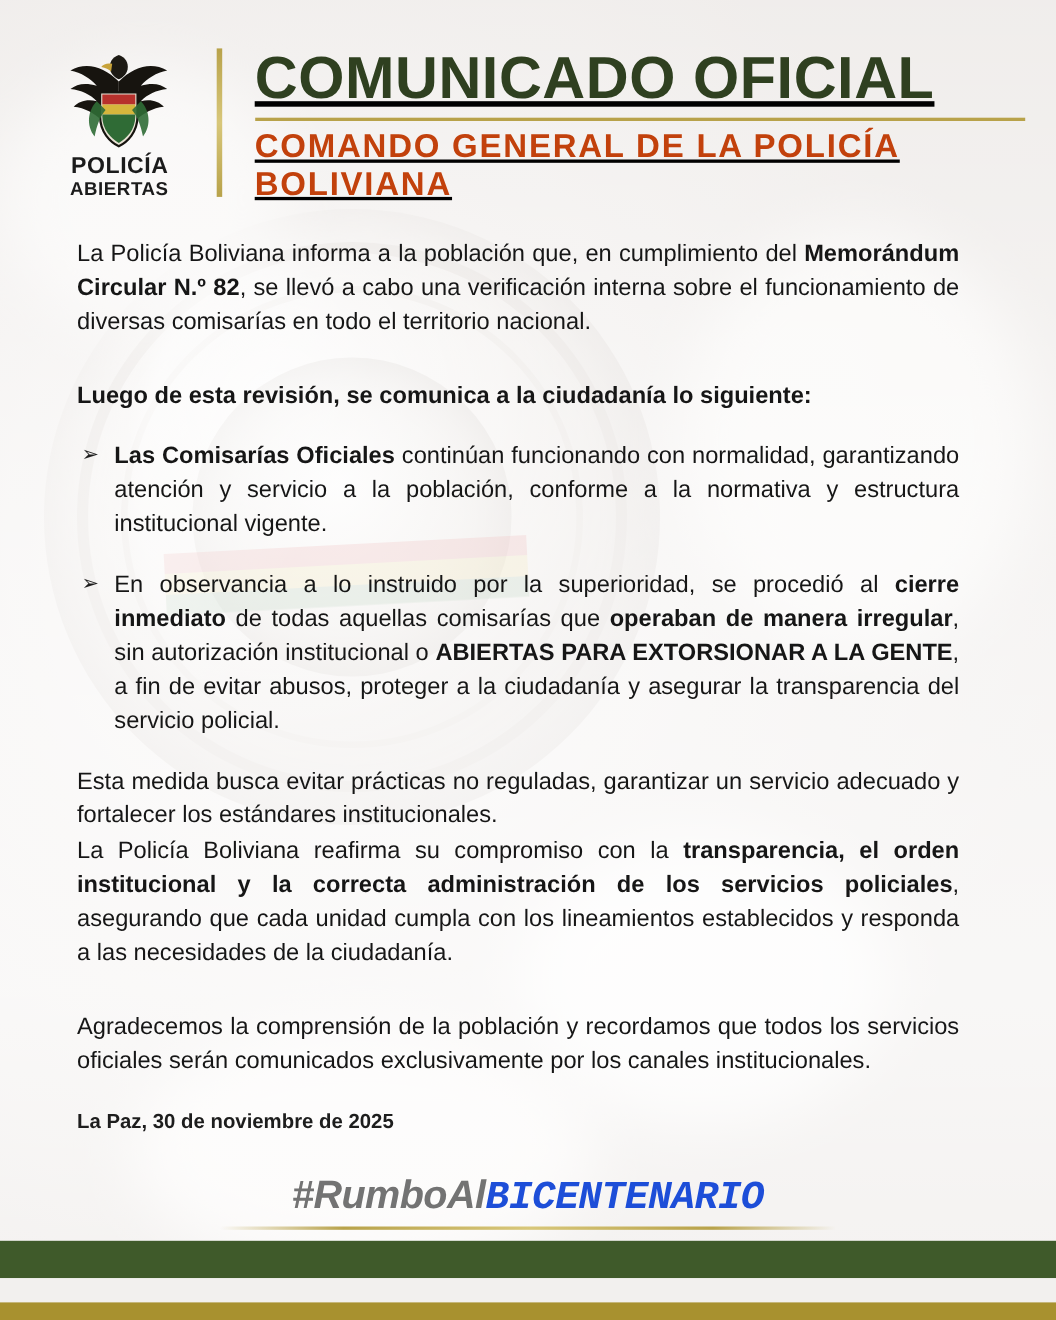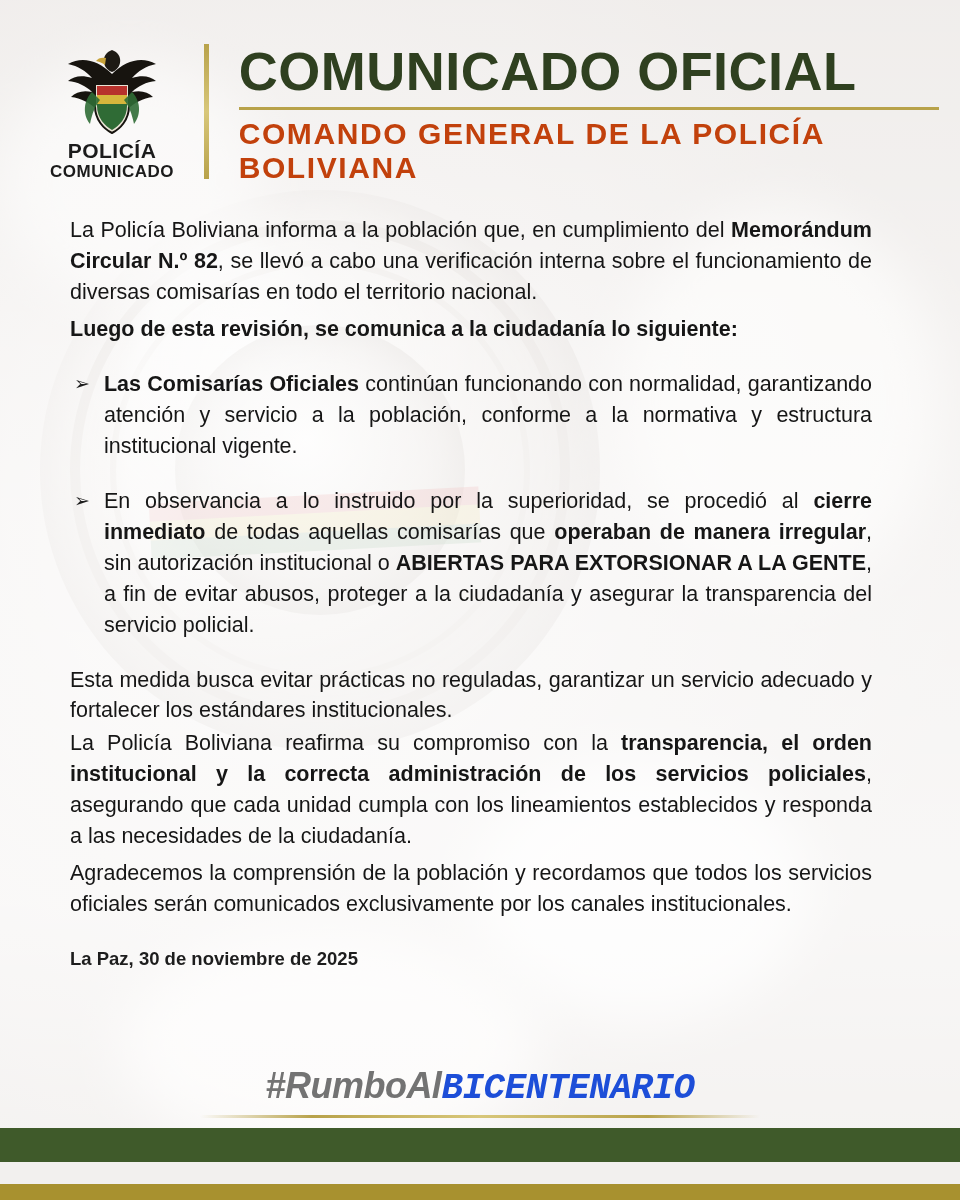--- a/index.html
+++ b/index.html
@@ -108,37 +108,38 @@
   }
   .crest {
     width: 120px;
     display: flex;
     flex-direction: column;
     align-items: center;
   }
   .crest-emblem { width: 100px; height: 92px; display: block; }
   .crest-text {
     margin-top: 4px;
-    text-align: center;
+    text-align: right;
     line-height: 1.0;
     color: #1b1b1b;
     font-weight: 800;
     letter-spacing: 0.5px;
   }
   .crest-text .l1 { font-size: 21px; display: block; }
   .crest-text .l2 { font-size: 17px; display: block; margin-top: 2px; }
 
   .header-divider {
     width: 5px;
     align-self: stretch;
     margin: 6px 8px 6px 10px;
     background: linear-gradient(to bottom, #b8a24a, #d8c77a, #b8a24a);
   }
   .header-titles {
     padding-top: 6px;
+    text-decoration: underline;
   }
   .title-main {
     font-size: 54px;
     font-weight: 800;
     color: #2f4020;
     letter-spacing: 0.5px;
     line-height: 1.02;
     margin: 0;
   }
   .title-rule {
@@ -160,21 +161,21 @@
     padding: 16px 88px 0 70px;
     color: #161616;
     font-size: 21.5px;
     line-height: 1.44;
   }
   .para {
     margin: 0 0 0 0;
     text-align: justify;
     text-justify: inter-word;
   }
-  .para + .para { margin-top: 6px; }
+  .para + .para { margin-top: 36px; }
   .para.tight + .para.tight { margin-top: 2px; }
   b, strong { font-weight: 700; }
 
   .bullets { margin-top: 24px; }
   .bullet {
     display: flex;
     gap: 14px;
     margin-bottom: 24px;
   }
   .bullet-marker {
@@ -262,21 +263,21 @@
         <path d="M33 40 L67 40 L67 62 C67 76, 58 85, 50 89 C42 85, 33 76, 33 62 Z" fill="#e9e3d5" stroke="#17140f" stroke-width="2"></path>
         <path d="M35 42 L65 42 L65 51 L35 51 Z" fill="#b7312c"></path>
         <path d="M35 51 L65 51 L65 60 L35 60 Z" fill="#d6b63c"></path>
         <path d="M35 60 L65 60 L65 62 C65 74, 57 82, 50 86 C43 82, 35 74, 35 62 Z" fill="#2f6b35"></path>
 
         <path d="M30 48 C22 56, 20 70, 28 80 C30 70, 33 62, 38 56 Z" fill="#2f6b35" opacity="0.9"></path>
         <path d="M70 48 C78 56, 80 70, 72 80 C70 70, 67 62, 62 56 Z" fill="#2f6b35" opacity="0.9"></path>
       </svg>
       <div class="crest-text">
         <span class="l1">POLICÍA</span>
-        <span class="l2">COMUNICADO</span>
+        <span class="l2">ABIERTAS</span>
       </div>
     </div>
 
     <div class="header-divider"></div>
 
     <div class="header-titles">
       <h1 class="title-main">COMUNICADO OFICIAL</h1>
       <div class="title-rule"></div>
       <h2 class="title-sub">COMANDO GENERAL DE LA POLICÍA BOLIVIANA</h2>
     </div>

